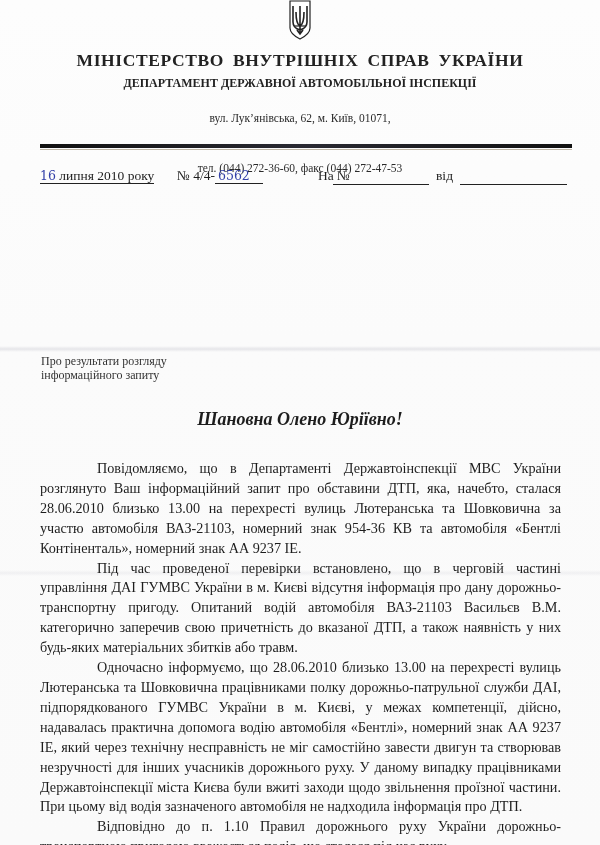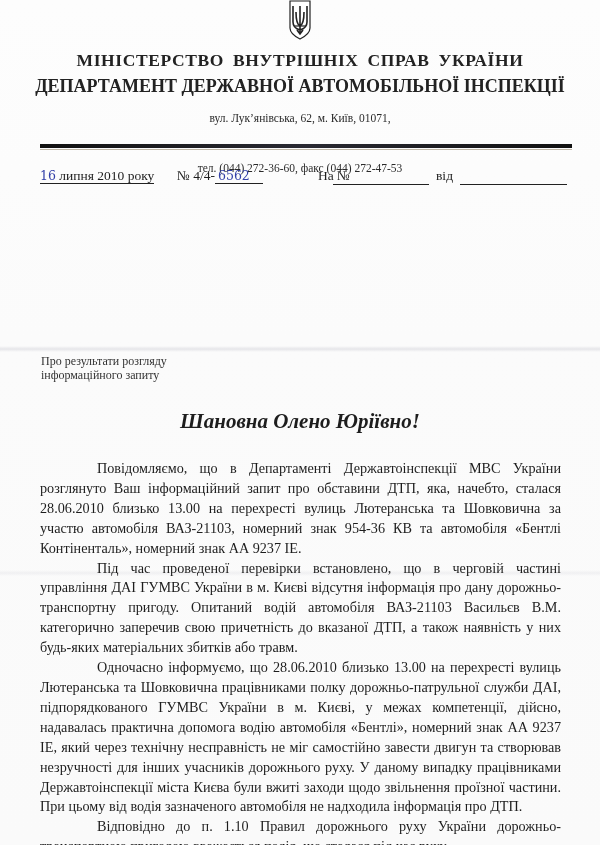--- a/index.html
+++ b/index.html
@@ -35,21 +35,21 @@
     .ministry {
       position: absolute;
       left: 0; width: 600px;
       text-align: center;
       font-weight: bold;
       font-size: 17.5px;
       letter-spacing: 0.6px;
       color: #222;
     }
     .ministry.l1 { top: 50px; word-spacing: 4px; }
-    .ministry.l2 { top: 76px; letter-spacing: 0px; font-size: 18px; }
+    .ministry.l2 { top: 76px; letter-spacing: 0px; font-size: 12px; }
     .address {
       position: absolute;
       left: 0; width: 600px;
       text-align: center;
       font-size: 11.5px;
       color: #2a2a2a;
       line-height: 15px;
     }
     .address.a1 { top: 111px; }
     .address.a2 { top: 125px; margin-top: 36px; }
@@ -101,21 +101,21 @@
       left: 41px; top: 354px;
       font-size: 12px;
       line-height: 14px;
       color: #333;
     }
     .salutation {
       position: absolute;
       left: 0; width: 600px;
       top: 409px;
       text-align: center;
-      font-size: 21px;
+      font-size: 18px;
       font-weight: bold;
       font-style: italic;
       color: #1d1d1d;
     }
     .body-text {
       position: absolute;
       left: 40px; top: 459px;
       width: 521px;
       font-size: 14.2px;
       line-height: 19.9px;

